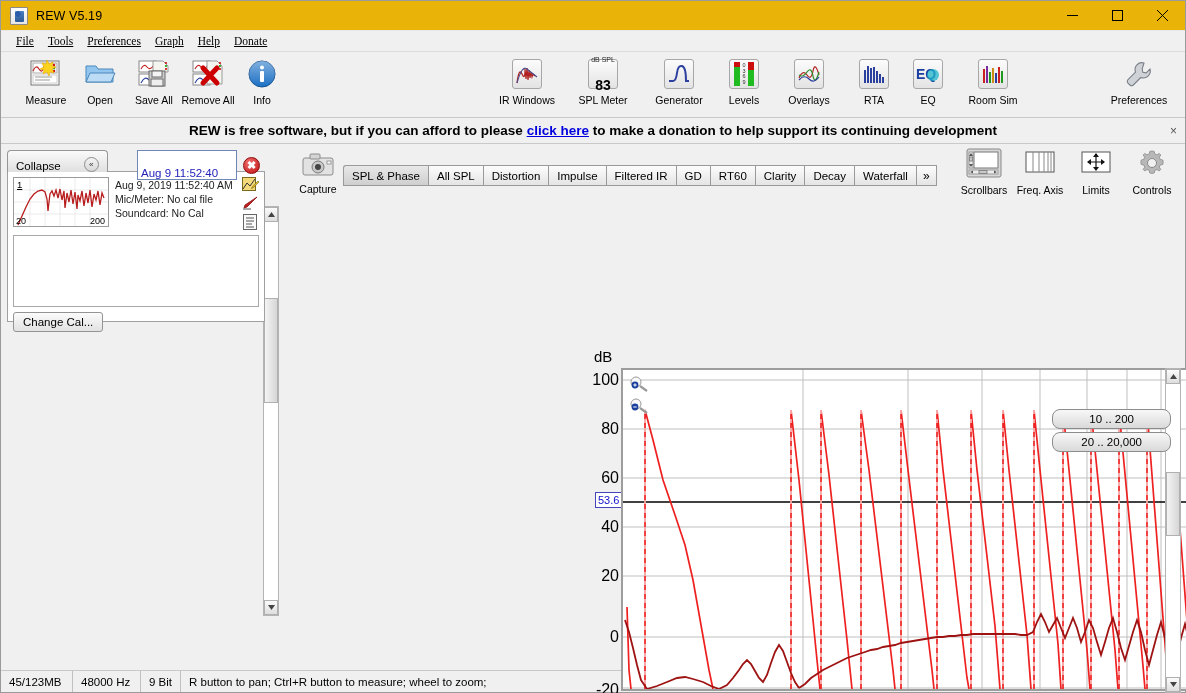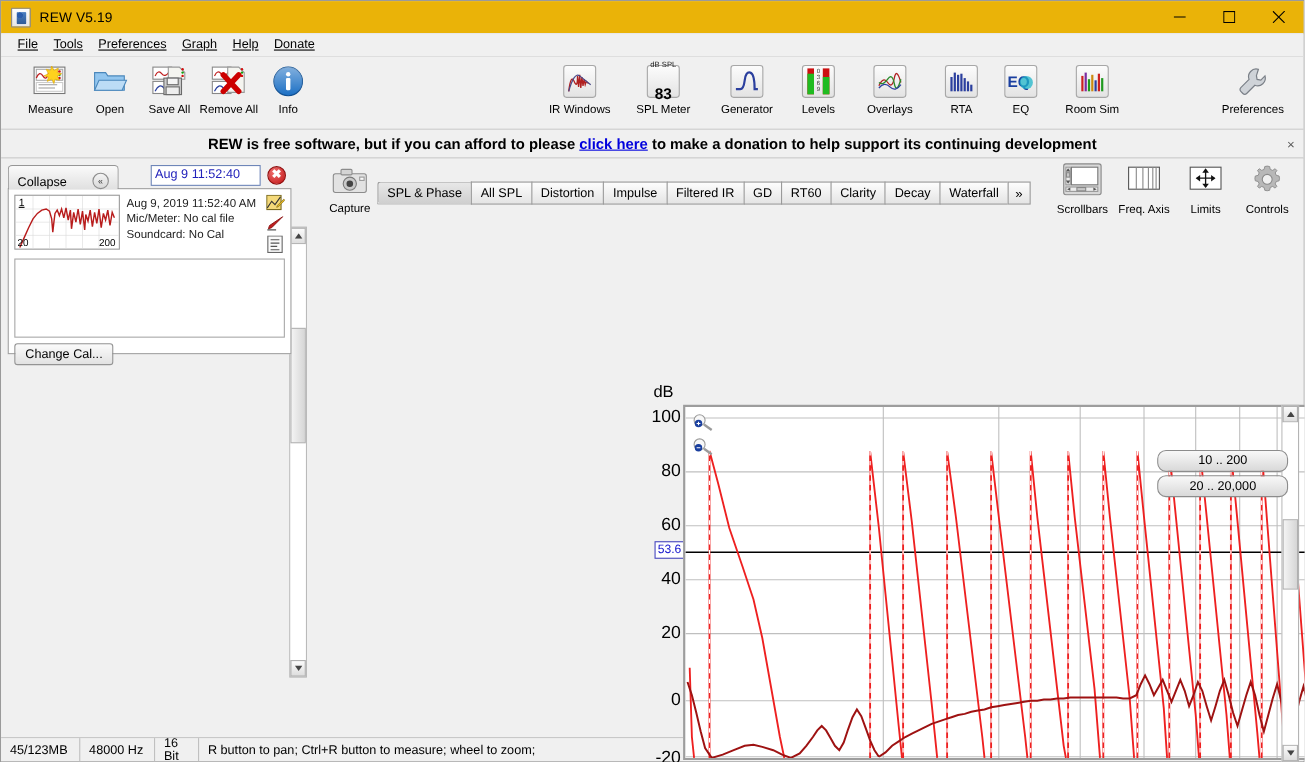--- a/index.html
+++ b/index.html
@@ -54,21 +54,21 @@
     height: 21px; flex: 0 0 21px;
     background: #f0f0f0;
     display: flex; align-items: center;
     padding-left: 8px;
     border-bottom: 1px solid #dcdcdc;
   }
   .menu-item {
     font-size: 11.5px; color: #000;
     padding: 2px 7px; cursor: default;
   }
-  .menu-item u { text-decoration: underline; }
+  .menu-item u { text-decoration: underline; font-family: Liberation Serif, serif; }
 
   
   .toolbar {
     height: 66px; flex: 0 0 66px;
     background: #f0f0f0;
     display: flex; align-items: flex-start;
     border-bottom: 1px solid #c8c8c8;
     padding-top: 3px;
     position: relative;
   }
@@ -170,21 +170,21 @@
     display: inline-block; cursor: default;
   }
   .namebar {
     position: absolute; left: 136px; top: 6px;
     display: flex; align-items: center; gap: 6px; z-index: 4;
   }
   .name-field {
     width: 100px; height: 19px;
     border: 1px solid #6e86b8; background: #fff;
     font-size: 11.5px; color: #2222bb;
-    padding: 0 3px; line-height: 17px;
+    padding: 14px 3px; line-height: 17px;
     overflow: hidden; white-space: nowrap;
   }
   .del-btn {
     width: 17px; height: 17px; border-radius: 50%;
     background: radial-gradient(circle at 35% 30%, #f07070, #c01010);
     border: 1px solid #8d0b0b;
     display: flex; align-items: center; justify-content: center;
     color: #fff; font-size: 11px; font-weight: bold; line-height: 1;
     cursor: default;
   }
@@ -877,17 +877,17 @@
             </svg>
         </div>
       </div>
 
     </div>
   </div>
 
   <div class="statusbar">
     <div class="st-cell" style="width:72px">45/123MB</div>
     <div class="st-cell" style="width:68px">48000 Hz</div>
-    <div class="st-cell" style="width:40px">16 Bit</div>
+    <div class="st-cell" style="width:40px">9 Bit</div>
     <div class="st-cell grow">R button to pan; Ctrl+R button to measure; wheel to zoom;</div>
   </div>
 
 </div>
 
 </body></html>

